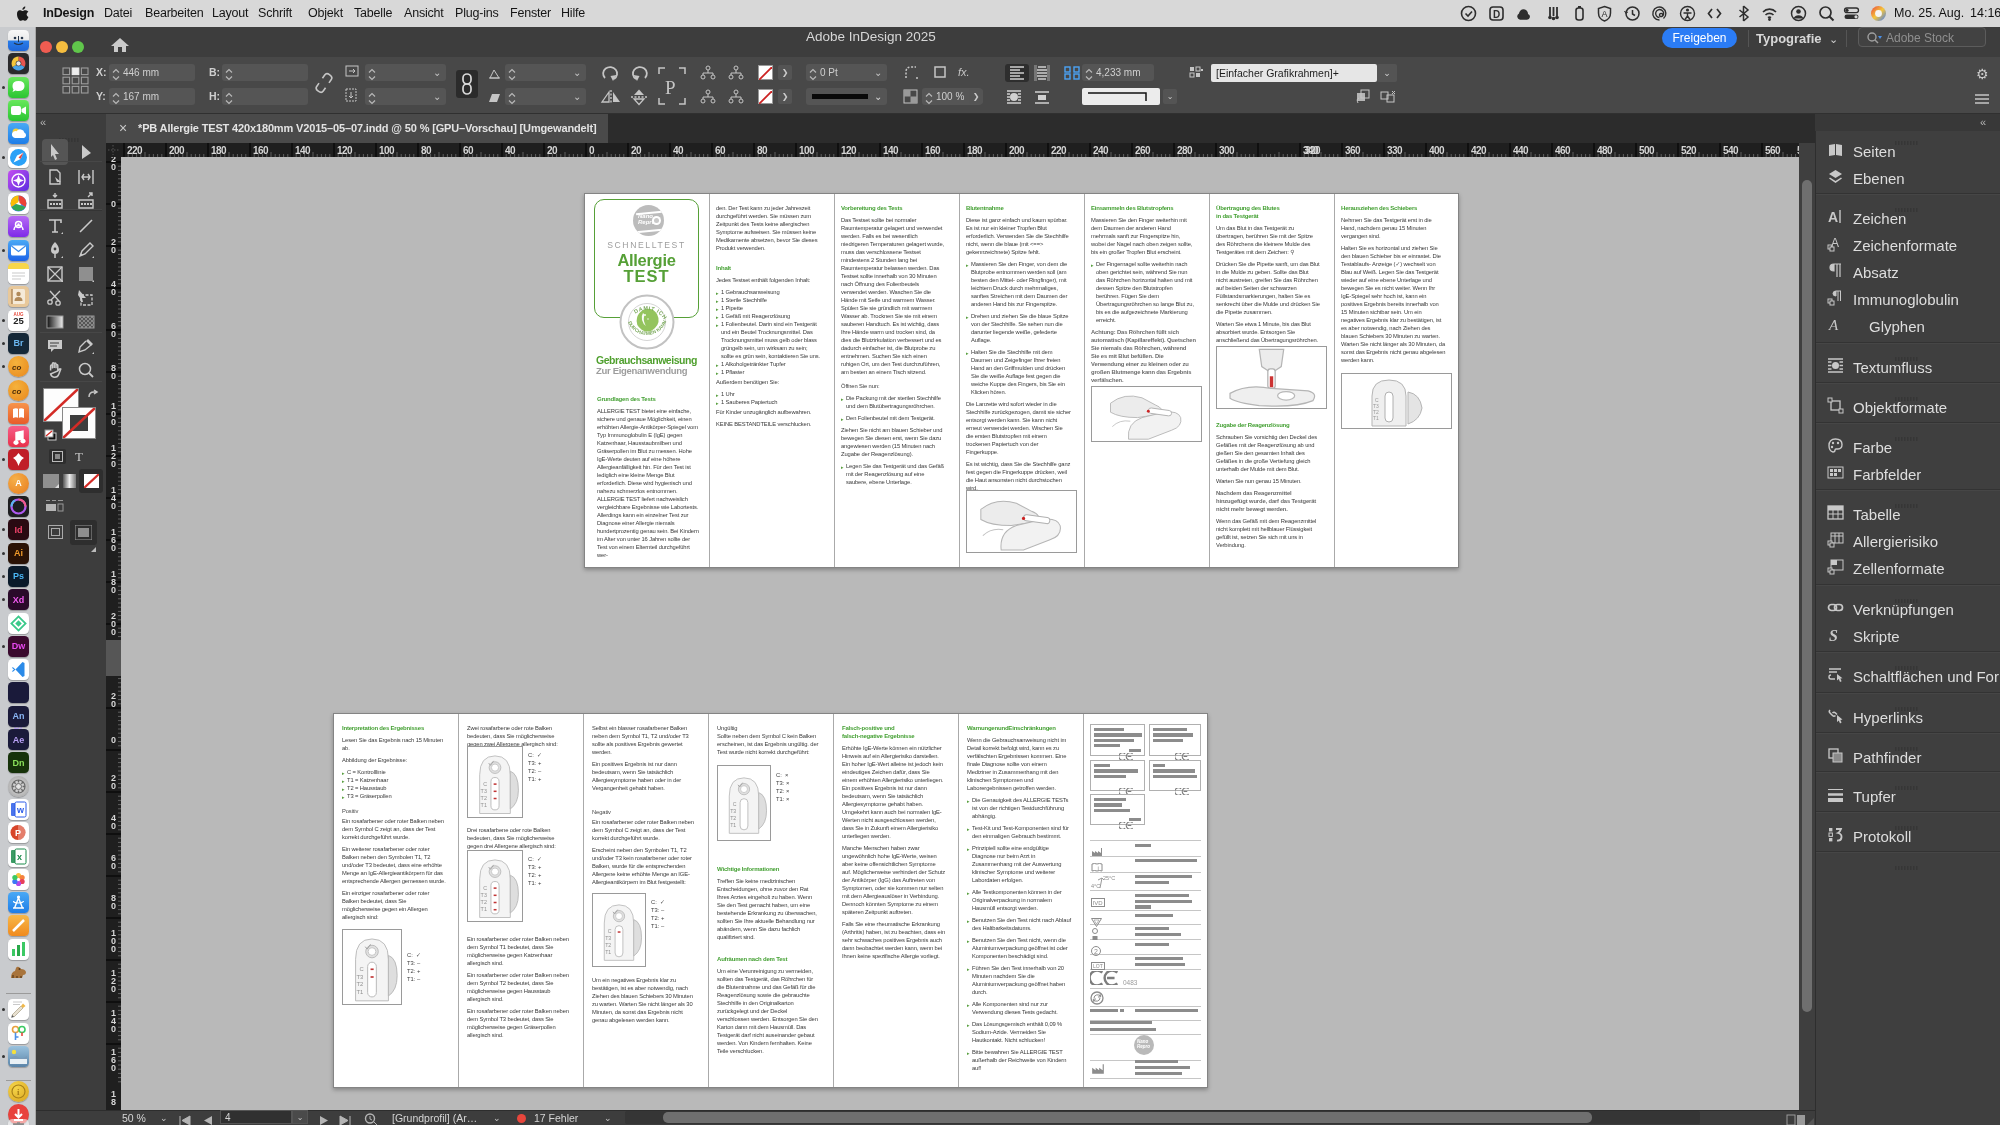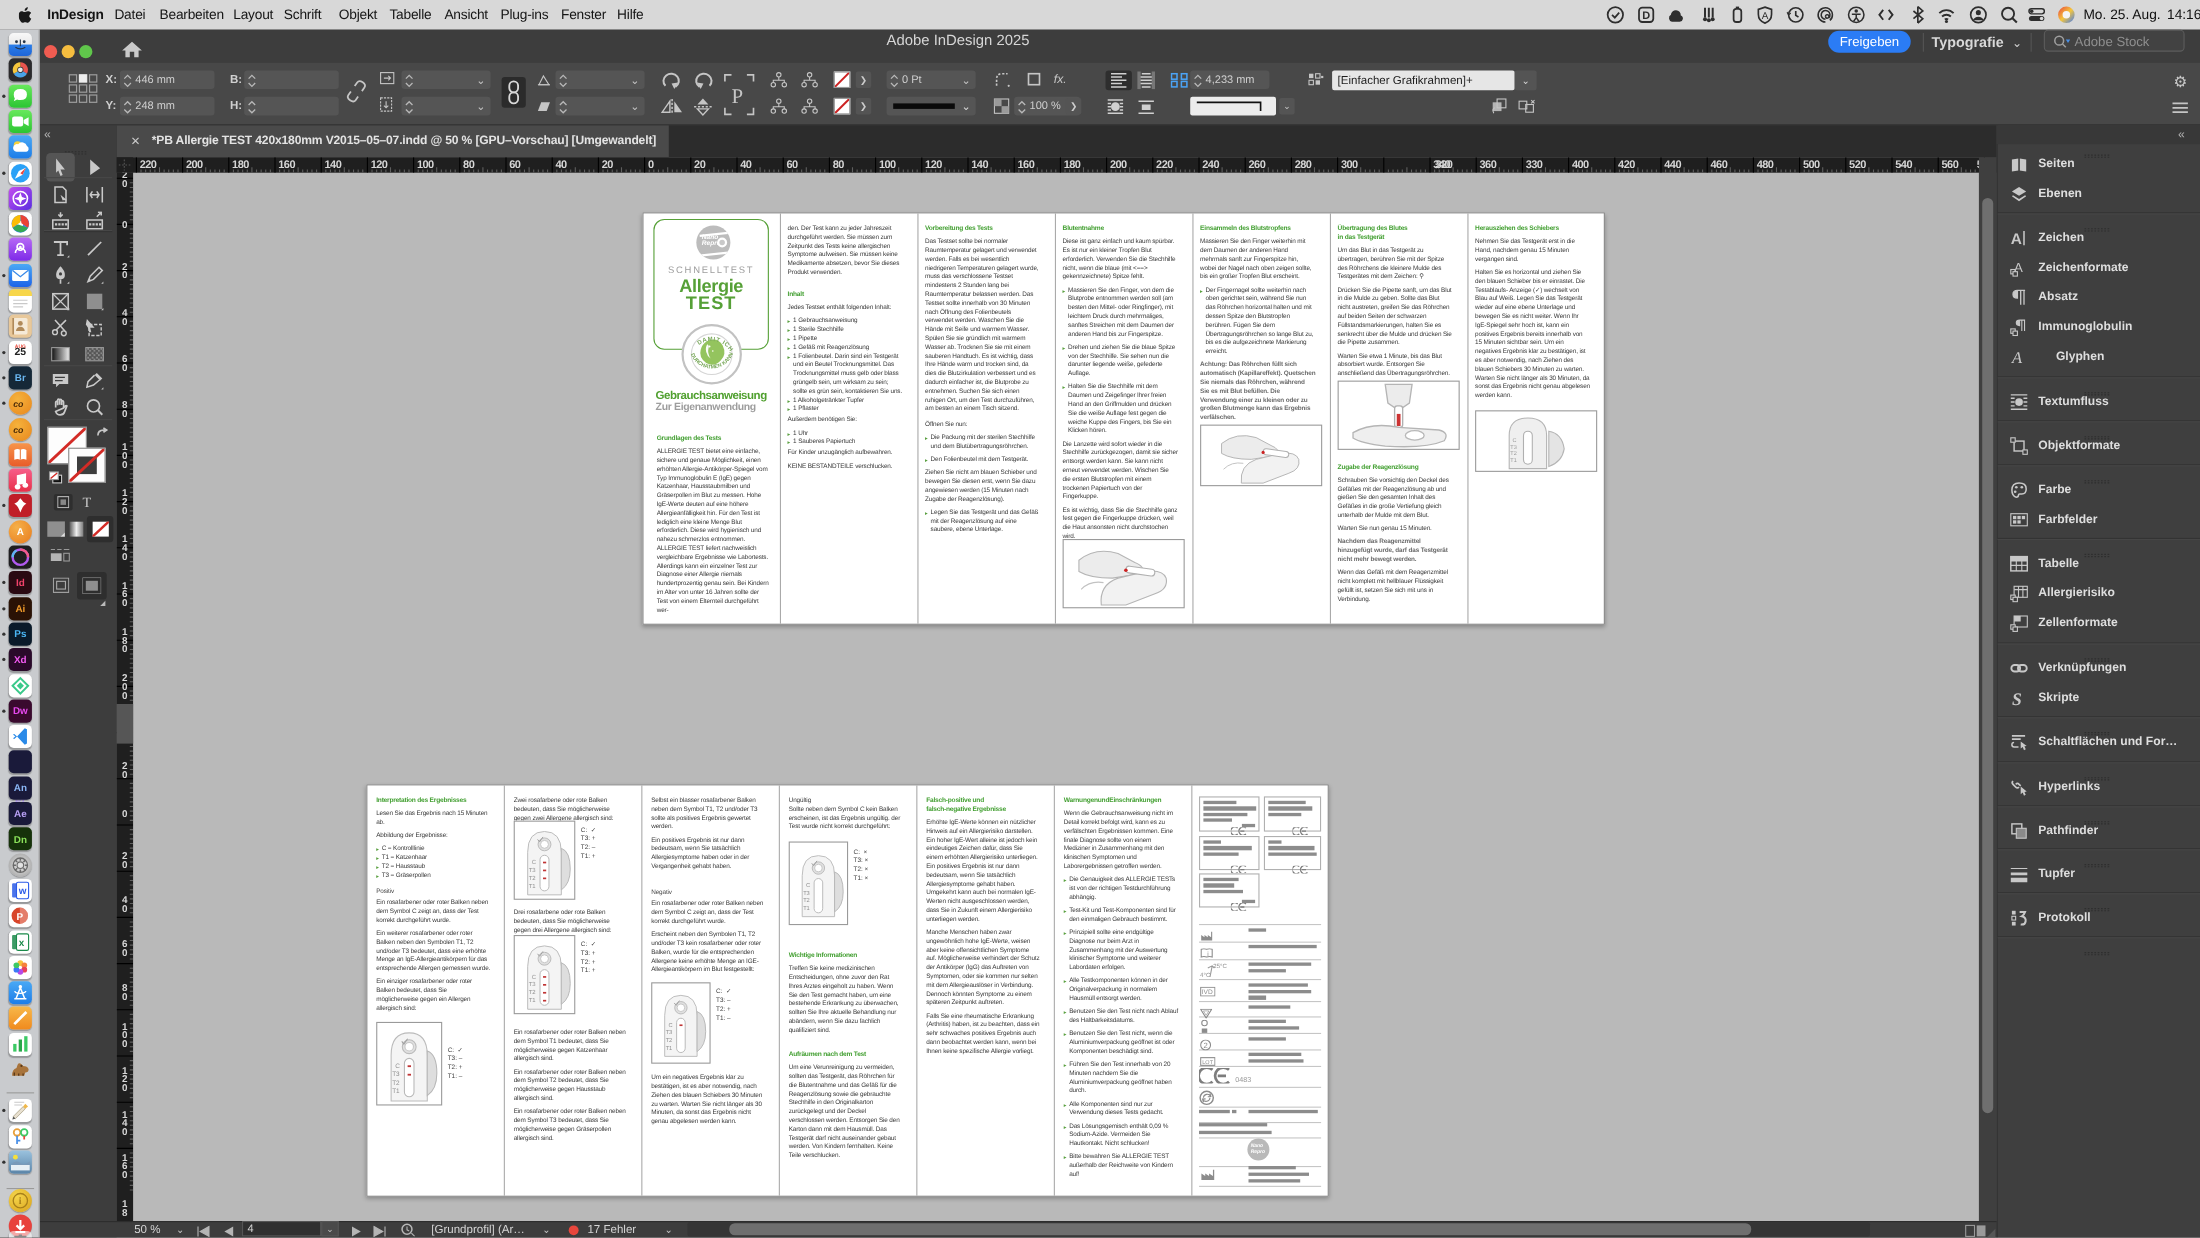--- a/index.html
+++ b/index.html
@@ -7,21 +7,21 @@
 .pg{position:absolute;background:#fff;border:1px solid #848484;box-shadow:0 2px 4px rgba(0,0,0,0.28);}
 .bodytext{font-size:5.8px;line-height:8.0px;color:#3a3a3a;letter-spacing:-0.12px;}
 .bodytext p{margin-bottom:4px;}
 .ghead{color:#44a033;font-weight:bold;font-size:6.0px;line-height:8px;margin-bottom:4px;letter-spacing:-0.2px;}
 .li{padding-left:5px;position:relative;}
 .li:before{content:"\25B8";color:#5aa040;position:absolute;left:0;top:0.5px;font-size:5px;}
 .colsep{position:absolute;width:1px;background:#aaaaaa;}
 .ibox{position:absolute;border:1px solid #9a9a9a;background:#fff;}
 .gbar{position:absolute;background:#8c8c8c;}
 .field{position:absolute;background:#555555;border-radius:3px;}
-.pnl-item{position:absolute;color:#dedede;font-size:11px;font-weight:bold;white-space:nowrap;}
+.pnl-item{position:absolute;color:#dedede;font-size:15px;font-weight:normal;white-space:nowrap;}
 .rulnum{position:absolute;color:#d6d6d6;font-size:10px;font-weight:bold;letter-spacing:-0.5px;white-space:nowrap;}
 .vruln{position:absolute;color:#d6d6d6;font-size:9px;font-weight:bold;width:15px;text-align:center;line-height:8px;}
 .dock-ic{position:absolute;left:8px;width:21px;height:21px;border-radius:4.5px;box-shadow:0 1px 1px rgba(0,0,0,.25);}
 </style></head><body>
 <div style="position:absolute;left:106px;top:143px;width:1709px;height:967px;background:#b9b9b9;"></div>
 <div style="position:absolute;left:0px;top:0px;width:2000px;height:27px;background:#d8d8d8;"></div>
 <div style="position:absolute;left:17px;top:6px;width:14px;height:16px;"><svg width="13" height="15" viewBox="0 0 13 15">
       <path d="M9.6 7.9c0-2 1.7-3 1.8-3.1-1-1.4-2.5-1.6-3-1.6-1.3-.1-2.5.75-3.1.75-.6 0-1.6-.73-2.7-.7C1.2 3.3 0 4.4 0 7c0 1.6.3 3.2 1.4 4.9.6.9 1.3 1.9 2.2 1.85.9 0 1.2-.57 2.3-.57s1.4.57 2.3.55c1 0 1.6-.87 2.2-1.76.7-1 .97-2 .99-2.05-.02-.01-1.9-.73-1.9-2.9zM7.5 1.8C8 1.2 8.4.34 8.3-.5c-.7.03-1.6.5-2.1 1.1-.46.53-.87 1.4-.76 2.2.8.06 1.6-.4 2.1-1z" fill="#1a1a1a" transform="translate(0,1)"></path>
     </svg></div>
 <div style="position:absolute;left:43px;top:6px;font-size:12.5px;color:#151515;white-space:nowrap;font-weight:bold;letter-spacing:-0.2px;">InDesign</div>
@@ -149,21 +149,21 @@
       <path d="M1 4.5 L4 1.5 L7 4.5" fill="none" stroke="#b8b8b8" stroke-width="1.2"></path>
       <path d="M1 8.5 L4 11.5 L7 8.5" fill="none" stroke="#b8b8b8" stroke-width="1.2"></path>
     </svg></div>
 <div style="position:absolute;left:123px;top:67px;font-size:10px;color:#cfcfcf;white-space:nowrap;">446 mm</div>
 <div style="position:absolute;left:96px;top:90px;font-size:10.5px;color:#cfcfcf;white-space:nowrap;font-weight:bold;">Y:</div>
 <div class="field" style="position:absolute;left:109px;top:88px;width:86px;height:17px;"></div>
 <div style="position:absolute;left:112px;top:91px;width:8px;height:13px;"><svg width="8" height="13">
       <path d="M1 4.5 L4 1.5 L7 4.5" fill="none" stroke="#b8b8b8" stroke-width="1.2"></path>
       <path d="M1 8.5 L4 11.5 L7 8.5" fill="none" stroke="#b8b8b8" stroke-width="1.2"></path>
     </svg></div>
-<div style="position:absolute;left:123px;top:91px;font-size:10px;color:#cfcfcf;white-space:nowrap;">248 mm</div>
+<div style="position:absolute;left:123px;top:91px;font-size:10px;color:#cfcfcf;white-space:nowrap;">167 mm</div>
 <div style="position:absolute;left:209px;top:66px;font-size:10.5px;color:#cfcfcf;white-space:nowrap;font-weight:bold;">B:</div>
 <div class="field" style="position:absolute;left:222px;top:64px;width:86px;height:17px;"></div>
 <div style="position:absolute;left:225px;top:67px;width:8px;height:13px;"><svg width="8" height="13">
       <path d="M1 4.5 L4 1.5 L7 4.5" fill="none" stroke="#b8b8b8" stroke-width="1.2"></path>
       <path d="M1 8.5 L4 11.5 L7 8.5" fill="none" stroke="#b8b8b8" stroke-width="1.2"></path>
     </svg></div>
 <div style="position:absolute;left:209px;top:90px;font-size:10.5px;color:#cfcfcf;white-space:nowrap;font-weight:bold;">H:</div>
 <div class="field" style="position:absolute;left:222px;top:88px;width:86px;height:17px;"></div>
 <div style="position:absolute;left:225px;top:91px;width:8px;height:13px;"><svg width="8" height="13">
       <path d="M1 4.5 L4 1.5 L7 4.5" fill="none" stroke="#b8b8b8" stroke-width="1.2"></path>

